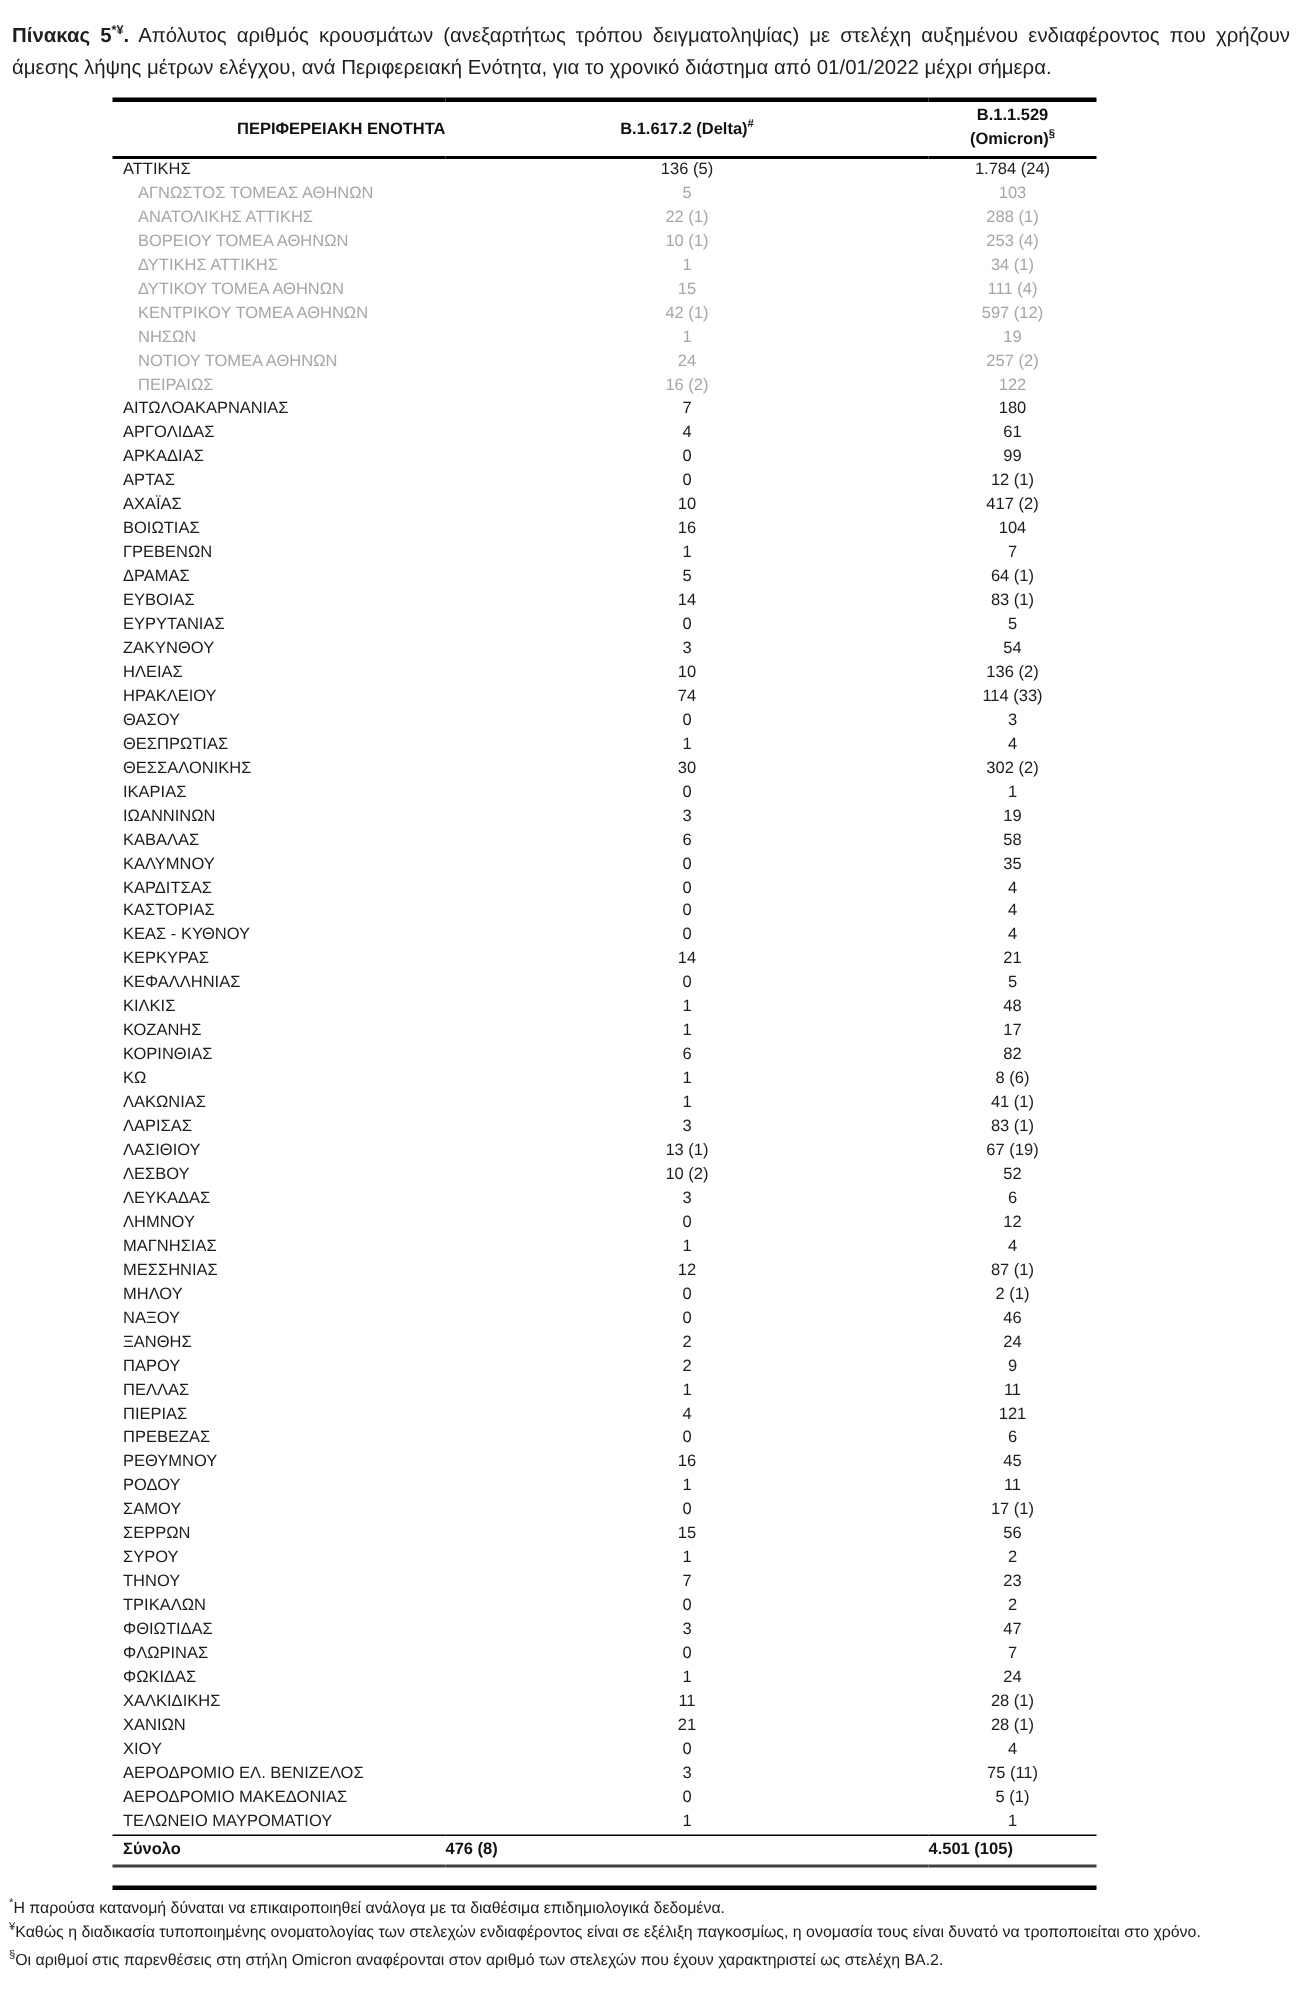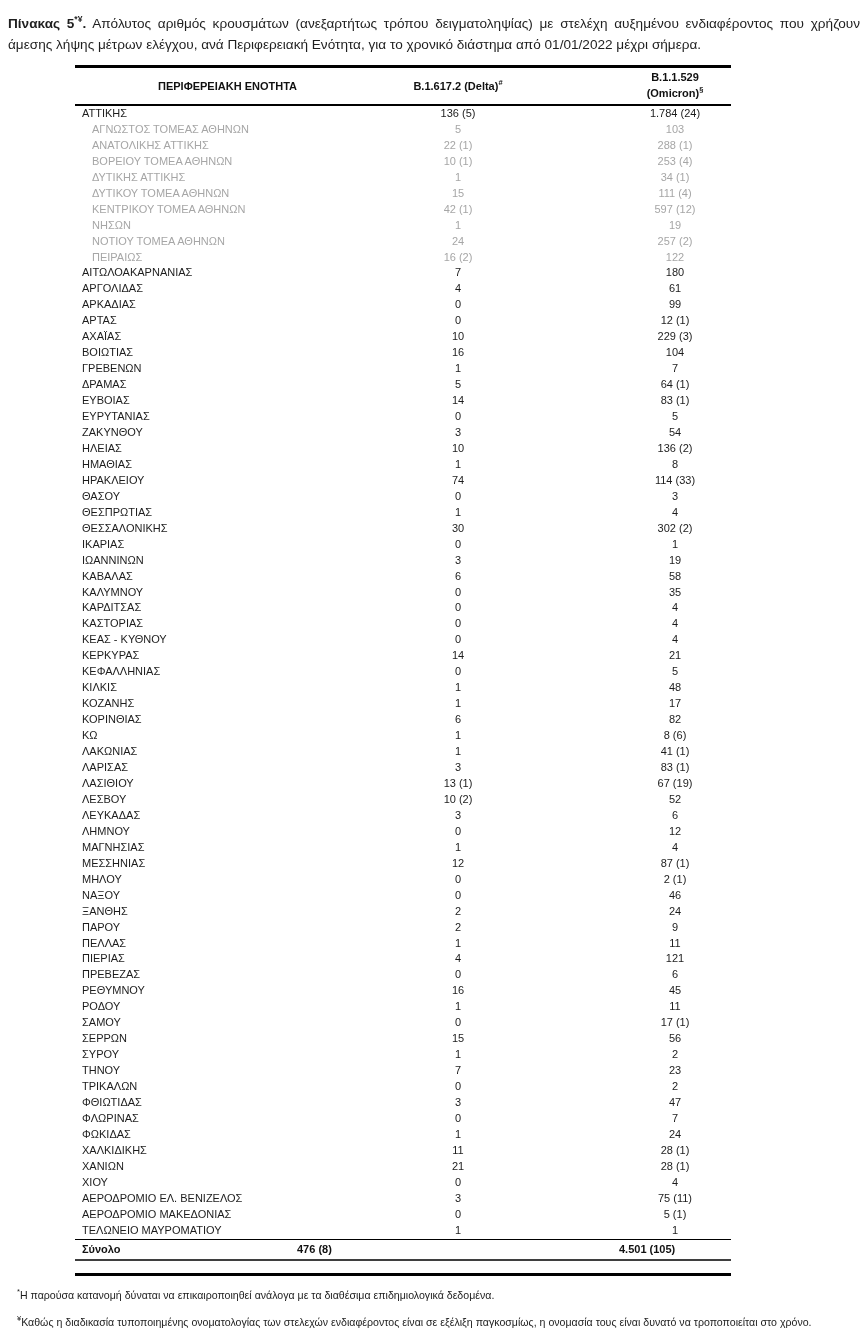--- a/index.html
+++ b/index.html
@@ -54,21 +54,21 @@
   }
   tfoot td.region { text-align: left; padding-left: 7px; }
   tfoot td.value  { }
 
   
   .sep { margin: 12px 0 0 67px; width: 656px; height: 0; border-top: 3px solid #000; }
 
   
   .footnotes { margin: 5px 0 0 -3px; }
   .footnote {
-    margin: 12px; font-size: 10.6px; line-height: 15px; color: #1c1c1c;
+    margin: 1px; font-size: 10.6px; line-height: 15px; color: #1c1c1c;
     white-space: nowrap;
   }
   .footnote.gap { margin-top: 4px; }
   .footnote sup { font-size: 7.5px; line-height: 0; }
 </style>
 </head>
 <body>
 
 <div class="page">
 
@@ -157,21 +157,21 @@
           <td class="value">99</td>
         </tr>
         <tr class="main">
           <td class="region">ΑΡΤΑΣ</td>
           <td class="value">0</td>
           <td class="value">12 (1)</td>
         </tr>
         <tr class="main">
           <td class="region">ΑΧΑΪΑΣ</td>
           <td class="value">10</td>
-          <td class="value">229 (3)</td>
+          <td class="value">417 (2)</td>
         </tr>
         <tr class="main">
           <td class="region">ΒΟΙΩΤΙΑΣ</td>
           <td class="value">16</td>
           <td class="value">104</td>
         </tr>
         <tr class="main">
           <td class="region">ΓΡΕΒΕΝΩΝ</td>
           <td class="value">1</td>
           <td class="value">7</td>
@@ -193,25 +193,20 @@
         </tr>
         <tr class="main">
           <td class="region">ΖΑΚΥΝΘΟΥ</td>
           <td class="value">3</td>
           <td class="value">54</td>
         </tr>
         <tr class="main">
           <td class="region">ΗΛΕΙΑΣ</td>
           <td class="value">10</td>
           <td class="value">136 (2)</td>
-        </tr>
-        <tr class="main">
-          <td class="region">ΗΜΑΘΙΑΣ</td>
-          <td class="value">1</td>
-          <td class="value">8</td>
         </tr>
         <tr class="main">
           <td class="region">ΗΡΑΚΛΕΙΟΥ</td>
           <td class="value">74</td>
           <td class="value">114 (33)</td>
         </tr>
         <tr class="main">
           <td class="region">ΘΑΣΟΥ</td>
           <td class="value">0</td>
           <td class="value">3</td>

